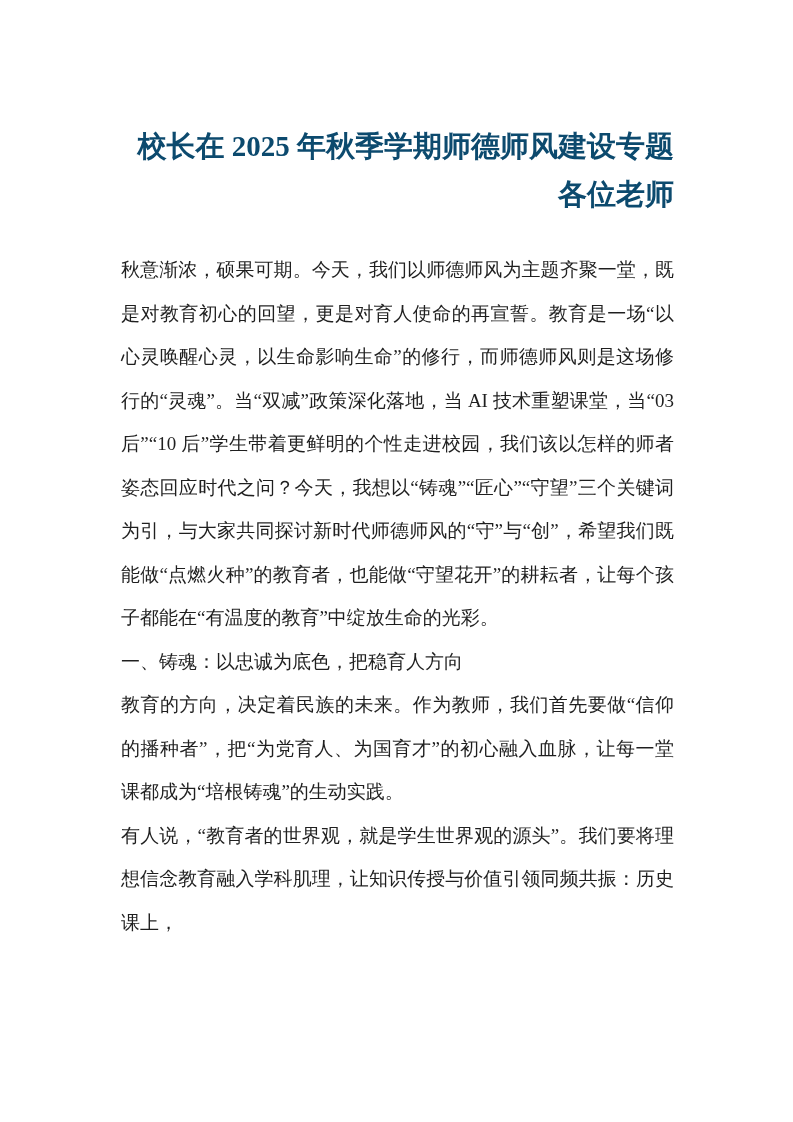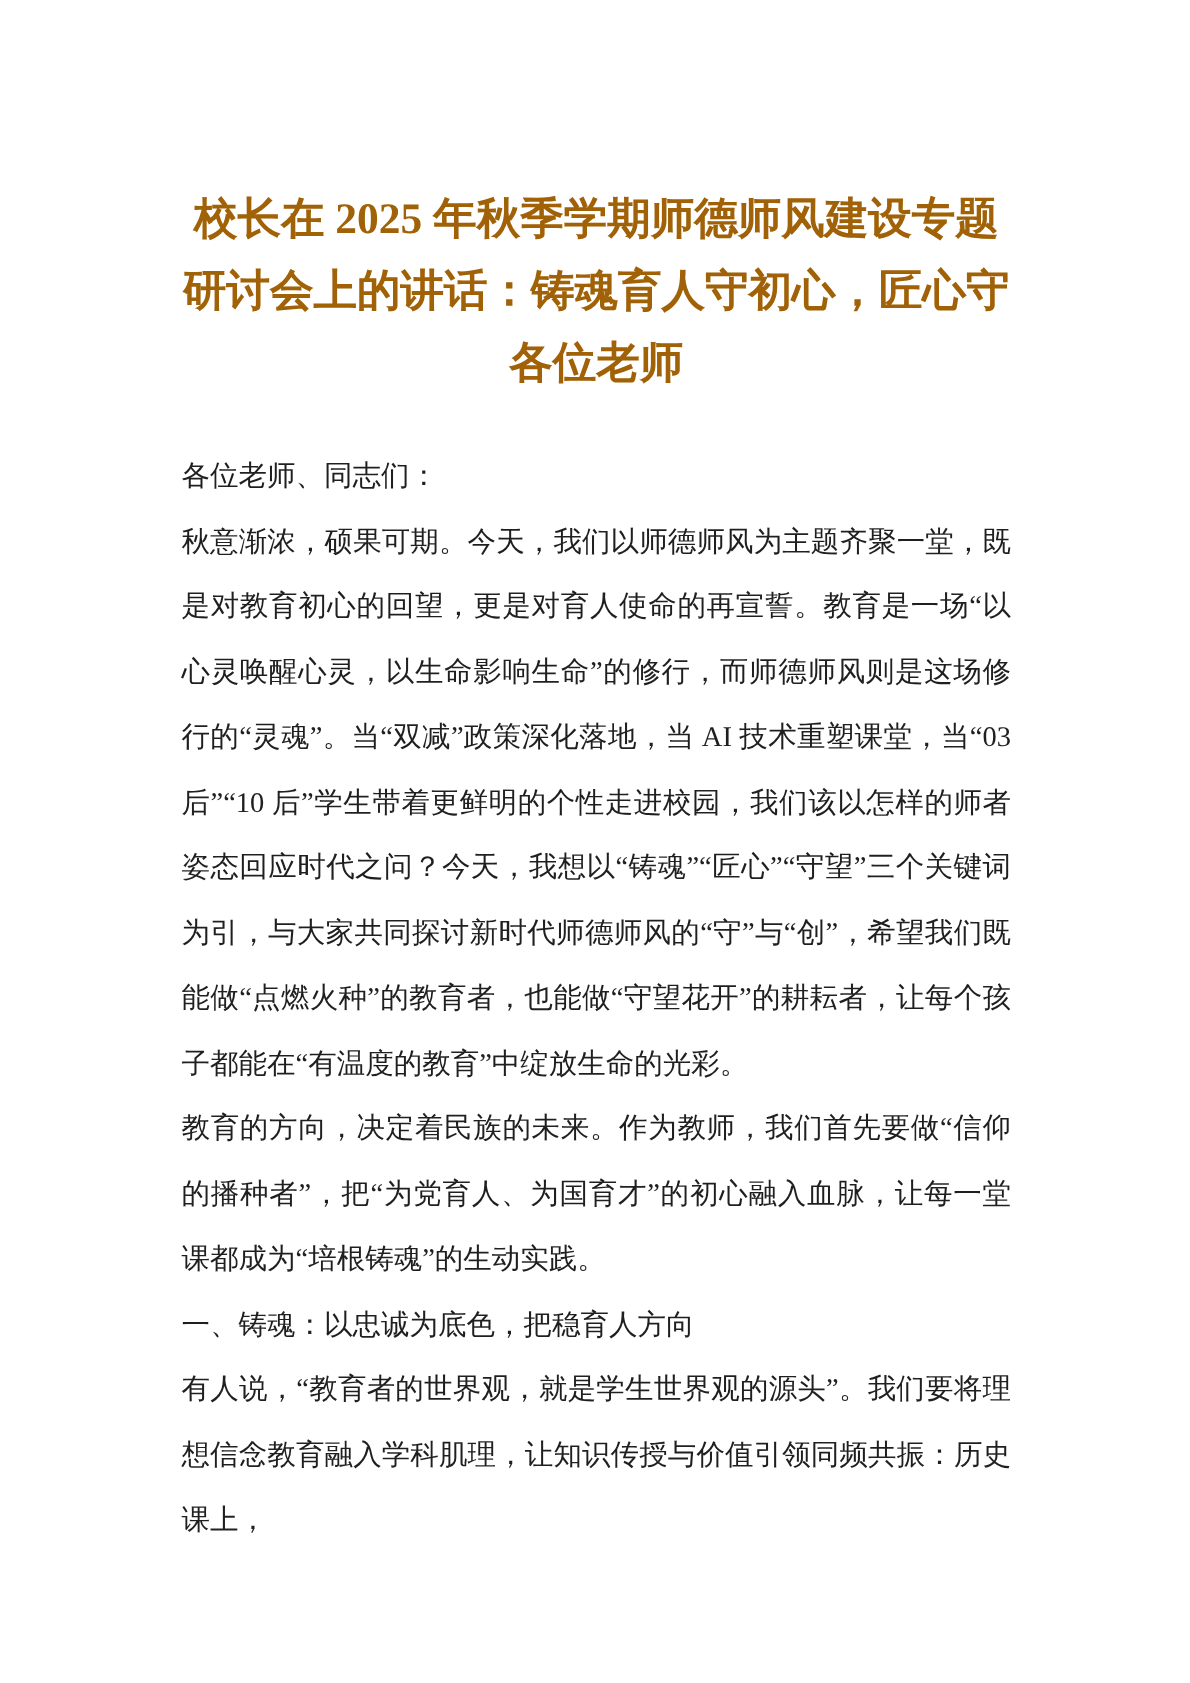--- a/index.html
+++ b/index.html
@@ -16,22 +16,22 @@
       box-sizing: border-box;
       padding: 122px 119px 0 121px;
       font-family: "Liberation Serif", "DejaVu Serif", serif;
       color: #1f1f1f;
     }
     .doc-title {
       margin: 0;
       font-size: 29px;
       font-weight: 700;
       line-height: 48px;
-      text-align: center;
-      color: #a16207;
+      text-align: right;
+      color: #0c4a6e;
       font-family: "Liberation Serif", "DejaVu Serif", serif;
     }
     .title-line {
       display: block;
     }
     .doc-body {
       margin-top: 30px;
     }
     .para {
       margin: 0;
@@ -41,24 +41,22 @@
       text-justify: inter-ideograph;
       word-break: break-all;
     }
   </style>
 </head>
 <body>
 
 <div class="page">
   <h1 class="doc-title">
     <span class="title-line">校长在 2025 年秋季学期师德师风建设专题</span>
-    <span class="title-line">研讨会上的讲话：铸魂育人守初心，匠心守</span>
     <span class="title-line">各位老师</span>
   </h1>
 
   <div class="doc-body">
-    <p class="para">各位老师、同志们：</p>
     <p class="para">秋意渐浓，硕果可期。今天，我们以师德师风为主题齐聚一堂，既是对教育初心的回望，更是对育人使命的再宣誓。教育是一场“以心灵唤醒心灵，以生命影响生命”的修行，而师德师风则是这场修行的“灵魂”。当“双减”政策深化落地，当 AI 技术重塑课堂，当“03 后”“10 后”学生带着更鲜明的个性走进校园，我们该以怎样的师者姿态回应时代之问？今天，我想以“铸魂”“匠心”“守望”三个关键词为引，与大家共同探讨新时代师德师风的“守”与“创”，希望我们既能做“点燃火种”的教育者，也能做“守望花开”的耕耘者，让每个孩子都能在“有温度的教育”中绽放生命的光彩。</p>
+    <p class="para">一、铸魂：以忠诚为底色，把稳育人方向</p>
     <p class="para">教育的方向，决定着民族的未来。作为教师，我们首先要做“信仰的播种者”，把“为党育人、为国育才”的初心融入血脉，让每一堂课都成为“培根铸魂”的生动实践。</p>
-    <p class="para">一、铸魂：以忠诚为底色，把稳育人方向</p>
     <p class="para">有人说，“教育者的世界观，就是学生世界观的源头”。我们要将理想信念教育融入学科肌理，让知识传授与价值引领同频共振：历史课上，</p>
   </div>
 </div>
 
 </body></html>

